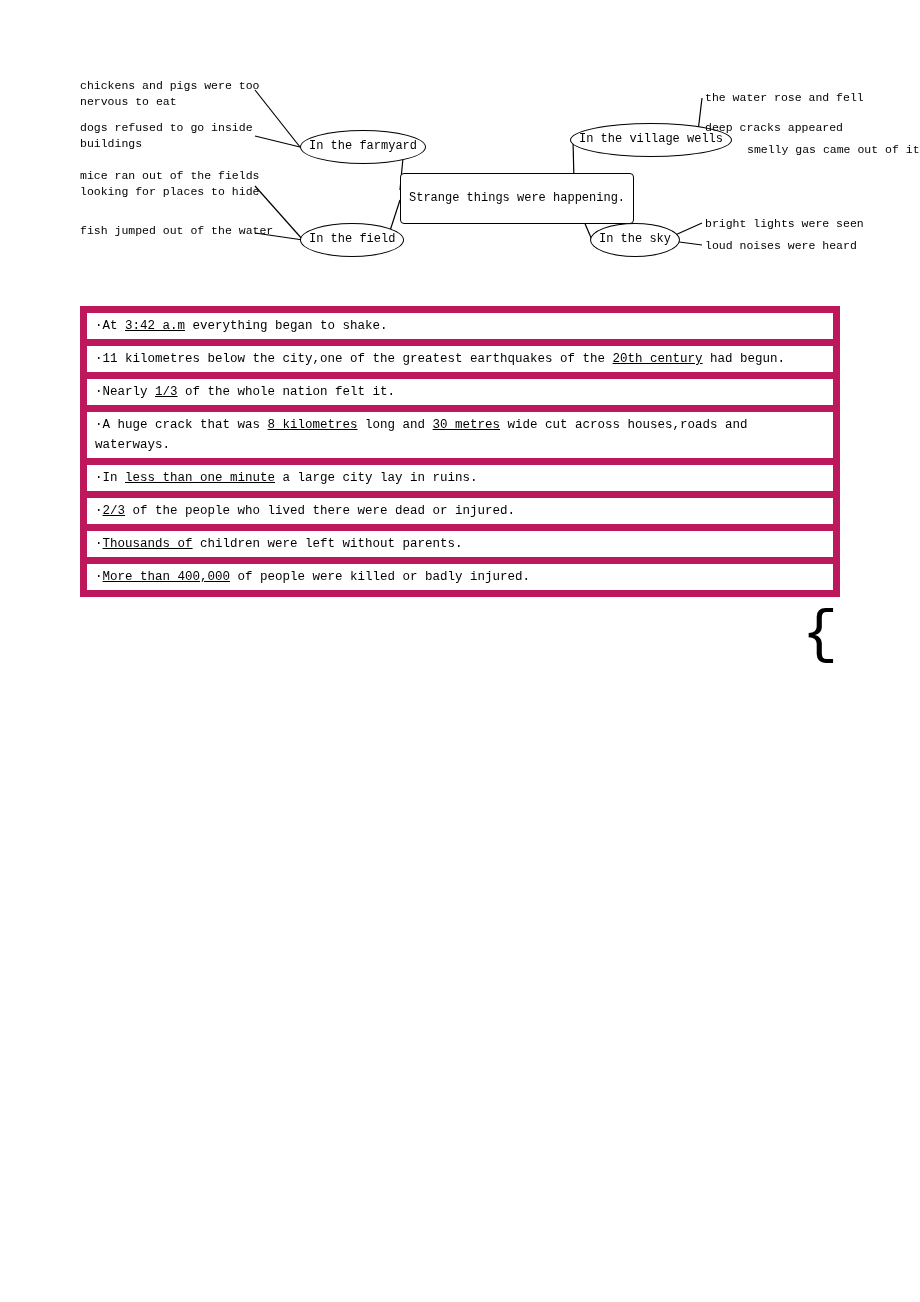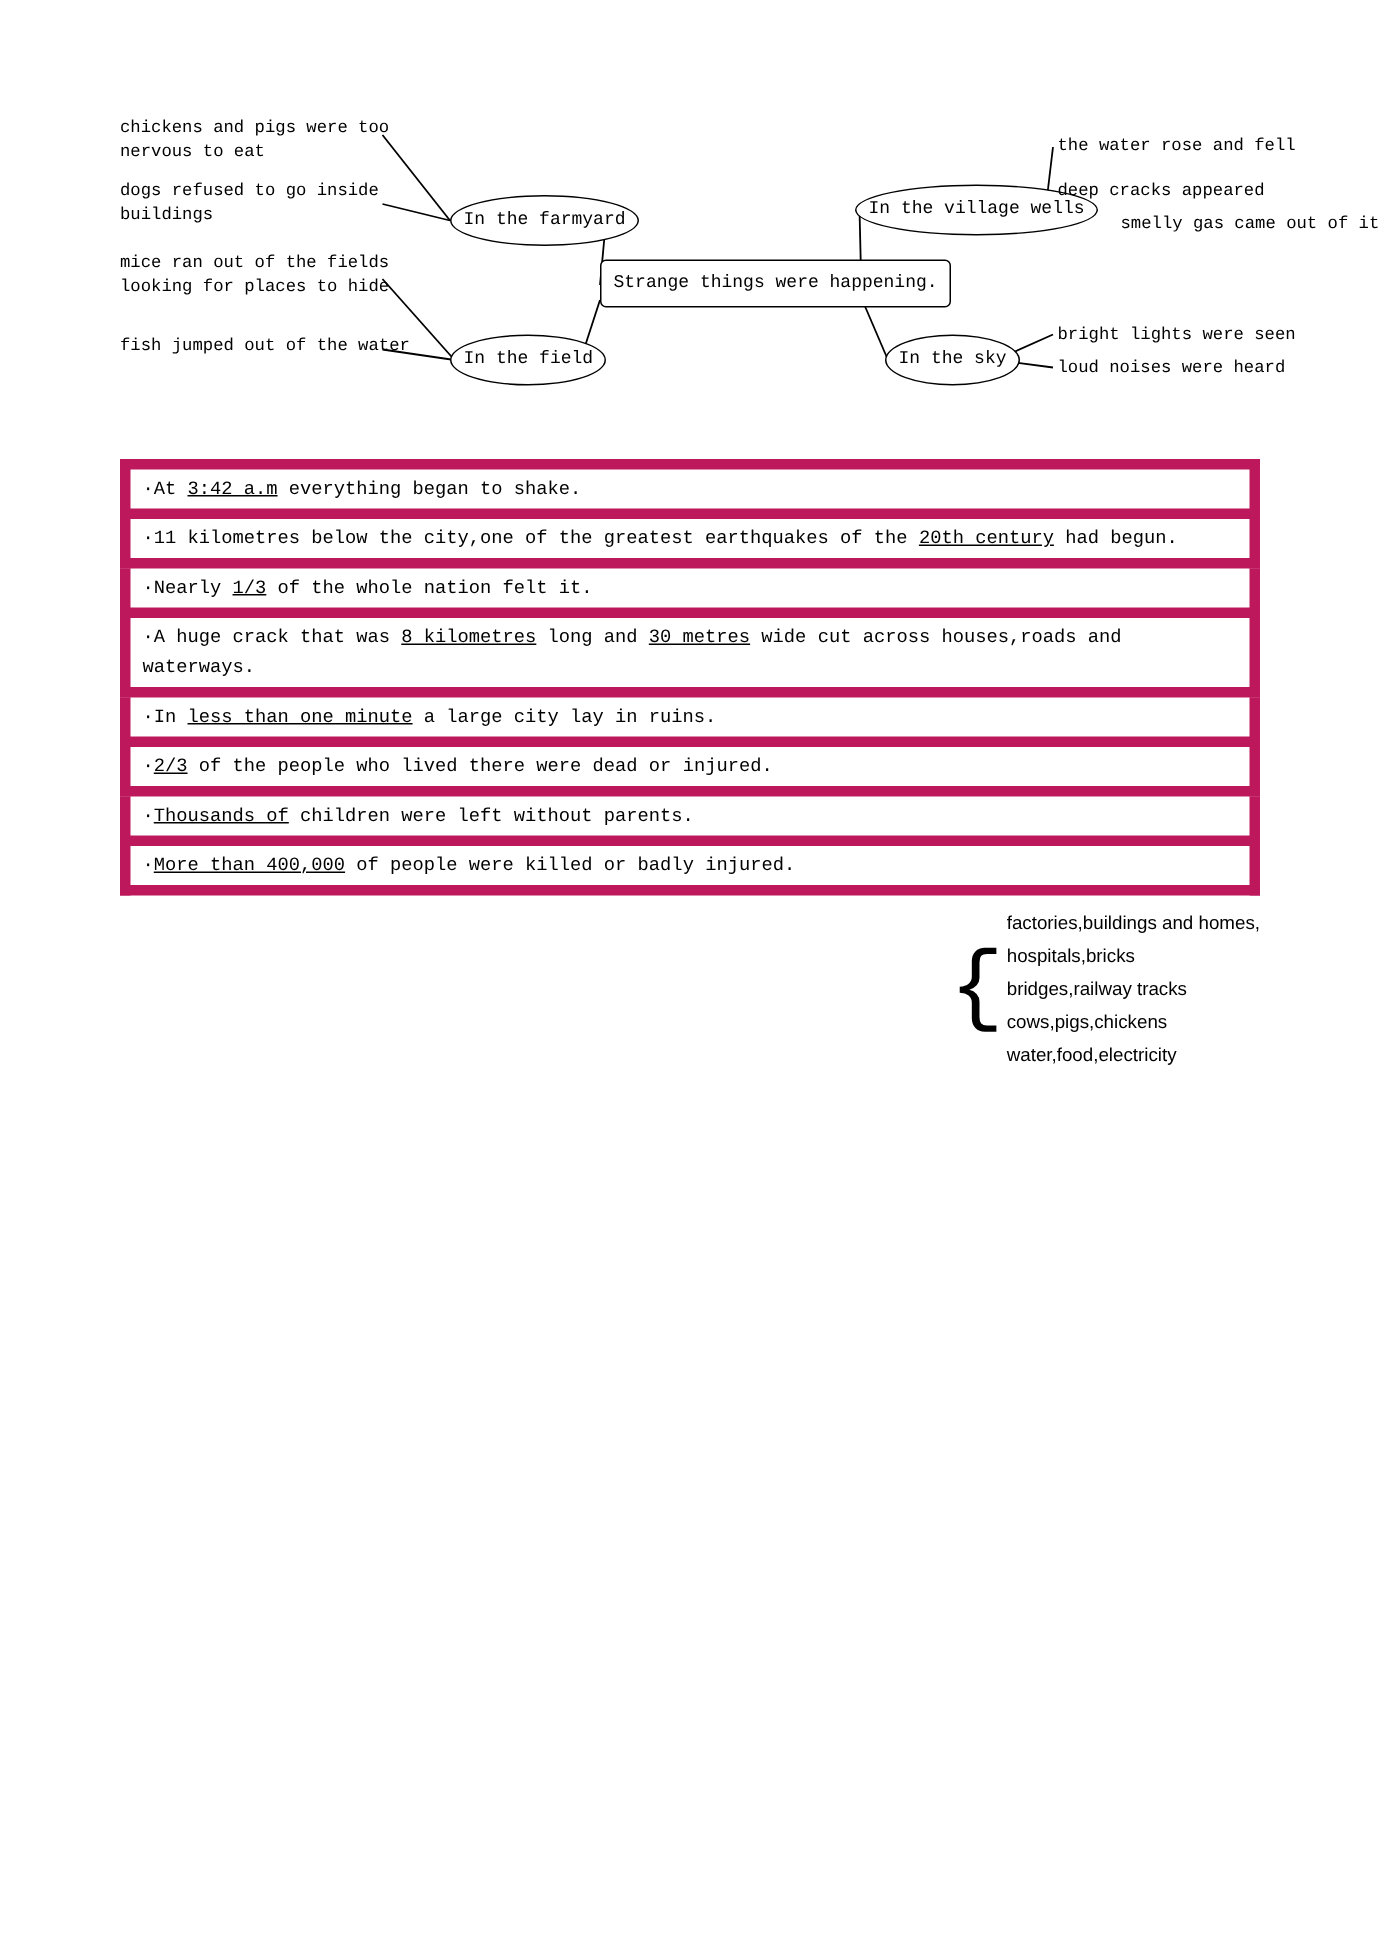--- a/index.html
+++ b/index.html
@@ -115,21 +115,21 @@
 
   <div class="mm-text" style="left:0px; top:52px; font-size:11.5px;">dogs refused to go inside<br>buildings</div>
   <div class="mm-text" style="left:0px; top:10px; font-size:11.5px;">chickens and pigs were too<br>nervous to eat</div>
   <div class="mm-text" style="left:0px; top:100px; font-size:11.5px;">mice ran out of the fields<br>looking for places to hide</div>
   <div class="mm-text" style="left:0px; top:155px; font-size:11.5px;">fish jumped out of the water</div>
 
   <div class="mm-node" style="left:220px; top:62px; min-width:105px; height:34px;">In the farmyard</div>
 
   <div class="mm-node" style="left:490px; top:55px; min-width:120px; height:34px;">In the village wells</div>
 
-  <div class="mm-node" style="left:320px; top:105px; min-width:175px; height:32px; border-radius:4px;">Strange things were happening.</div>
+  <div class="mm-node" style="left:320px; top:105px; min-width:175px; height:51px; border-radius:4px;">Strange things were happening.</div>
 
   <div class="mm-node" style="left:220px; top:155px; min-width:90px; height:34px;">In the field</div>
 
   <div class="mm-node" style="left:510px; top:155px; min-width:70px; height:34px;">In the sky</div>
 
   <div class="mm-text" style="left:625px; top:22px; font-size:11.5px;">the water rose and fell</div>
   <div class="mm-text" style="left:625px; top:52px; font-size:11.5px;">deep cracks appeared</div>
   <div class="mm-text" style="left:625px; top:74px; font-size:11.5px;margin-left:42px;">smelly gas came out of it</div>
 
   <div class="mm-text" style="left:625px; top:148px; font-size:11.5px;">bright lights were seen</div>
@@ -179,27 +179,20 @@
 <div class="line"></div>
 <div class="line"></div>
 
 <div class="line section-title"></div>
 <div class="line"></div>
 
 <div class="ruins-brace-container">
   <div style="flex:1;"></div>
   <div style="display:flex; align-items:center; margin-left:200px;">
     <span style="font-size:60px; line-height:1; color:#000; font-weight:100; margin-right:2px;">{</span>
-    <div style="font-family:Arial,sans-serif; font-size:12.5px; line-height:1.75;">
-      <div>factories,buildings and homes,</div>
-      <div>hospitals,bricks</div>
-      <div>bridges,railway tracks</div>
-      <div>cows,pigs,chickens</div>
-      <div>water,food,electricity</div>
-    </div>
   </div>
 </div>
 
 <div class="line section-title"></div>
 <div style="height:6px;"></div>
 <div class="line"></div>
 
 <div class="line section-title"></div>
 <div class="line"></div>
 

